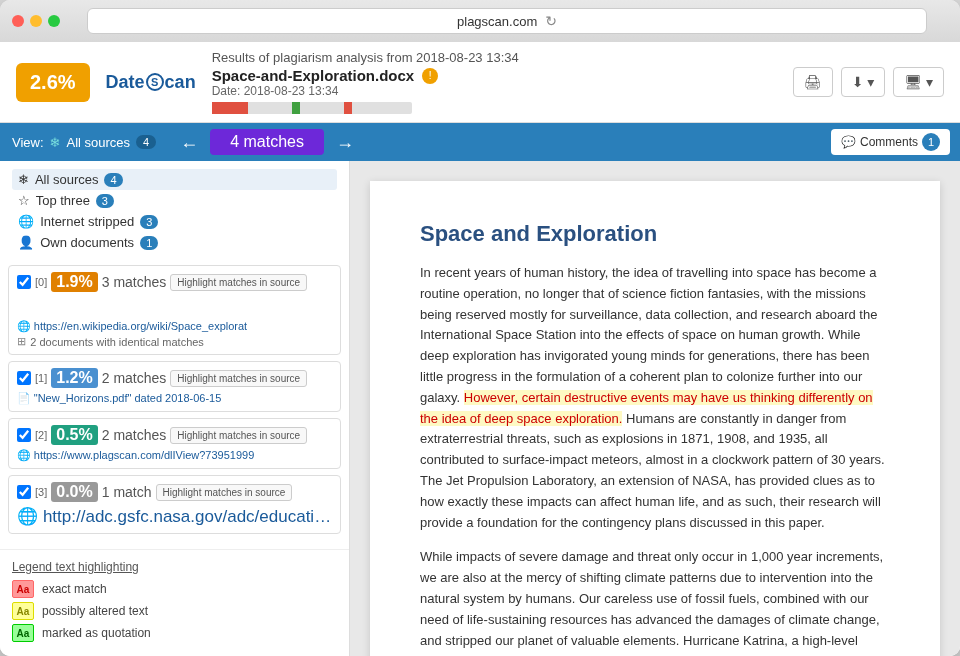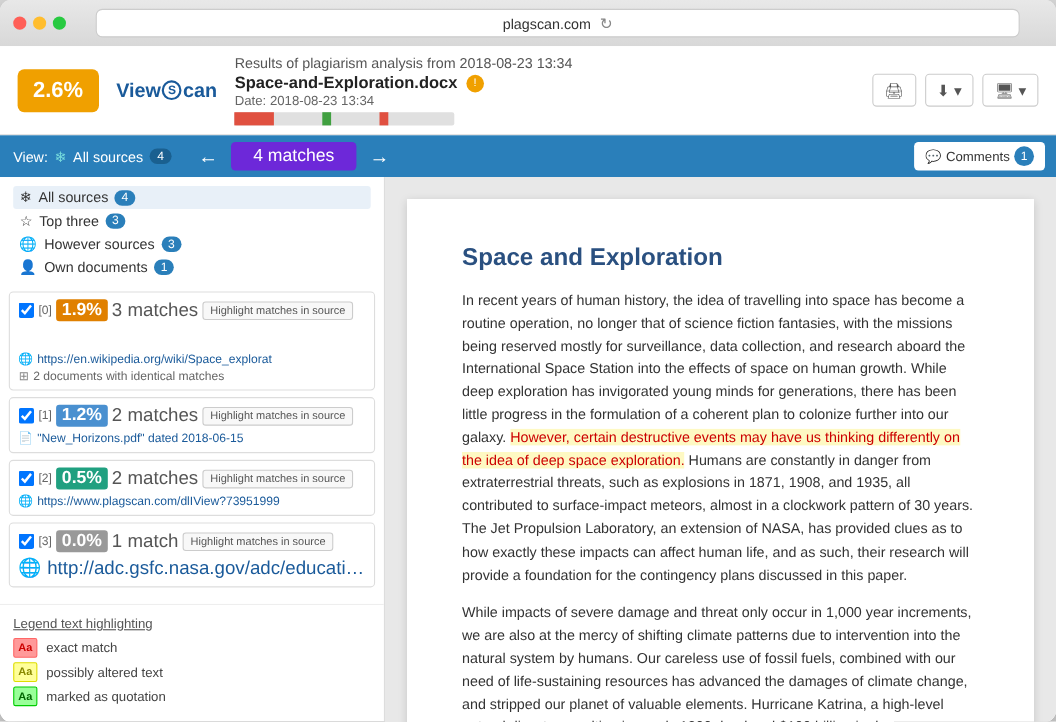--- a/index.html
+++ b/index.html
@@ -53,21 +53,21 @@
     .source-list { padding: 4px 8px; flex: 1; }
     .source-item { border: 1px solid #ddd; border-radius: 4px; margin-bottom: 6px; padding: 6px 8px; font-size: 12px; }
     .source-item-header { display: flex; align-items: center; gap: 4px; margin-bottom: 4px; }
     .source-checkbox { width: 14px; height: 14px; cursor: pointer; }
     .source-index { color: #666; font-size: 11px; }
     .source-pct { border-radius: 3px; color: white; padding: 1px 5px; font-size: 16px; font-weight: bold; }
     .pct-orange { background: #e08000; }
     .pct-blue { background: #4a90d0; }
     .pct-teal { background: #20a080; }
     .pct-gray { background: #999; }
-    .matches-count { color: #555; font-size: 17px; text-align: center; }
+    .matches-count { color: #555; font-size: 14px; text-align: center; }
     .highlight-btn { border: 1px solid #ccc; background: #f8f8f8; border-radius: 3px; padding: 2px 6px; font-size: 10px; cursor: pointer; color: #555; white-space: nowrap; }
     .source-sub { font-size: 11px; color: #666; margin-top: 2px; display: flex; align-items: center; gap: 4px; }
     .plus-icon { color: #888; }
     
     .legend { padding: 10px 12px; border-top: 1px solid #eee; margin-top: auto; }
     .legend-title { font-size: 12px; color: #555; margin-bottom: 6px; text-decoration: underline; cursor: pointer; }
     .legend-item { display: flex; align-items: center; gap: 8px; margin-bottom: 4px; font-size: 12px; color: #444; }
     .legend-icon { width: 22px; height: 18px; border-radius: 2px; font-size: 10px; font-weight: bold; display: flex; align-items: center; justify-content: center; }
     .legend-red { background: #ff9999; color: #cc0000; border: 1px solid #ff6666; }
     .legend-yellow { background: #ffff99; color: #888800; border: 1px solid #dddd00; }
@@ -97,21 +97,21 @@
       </div>
     </div>
   </div>
 
   <div class="app-content">
 
     <div class="app-header">
       <div class="score-badge">2.6%</div>
 
       <div style="font-size:18px; font-weight:bold; color:#1a5a9a; display:flex; align-items:center;">
-        <span>View</span>
+        <span>Date</span>
         <span style="display:inline-block; width:18px; height:18px; border-radius:50%; border:2px solid #1a5a9a; text-align:center; line-height:14px; font-size:11px; margin:0 1px;">S</span>
         <span>can</span>
       </div>
 
       <div class="header-middle">
         <div class="header-title">Results of plagiarism analysis from 2018-08-23 13:34</div>
         <div style="display:flex; align-items:center; gap:4px; margin-top:2px;">
           <span class="header-filename">Space-and-Exploration.docx</span>
           <span class="header-info-icon">!</span>
         </div>
@@ -159,21 +159,21 @@
             <span>All sources</span>
             <span class="badge-blue">4</span>
           </div>
           <div class="source-nav-item">
             <span class="nav-icon">☆</span>
             <span>Top three</span>
             <span class="badge-blue">3</span>
           </div>
           <div class="source-nav-item">
             <span class="nav-icon">🌐</span>
-            <span>However sources</span>
+            <span>Internet stripped</span>
             <span class="badge-blue">3</span>
           </div>
           <div class="source-nav-item">
             <span class="nav-icon">👤</span>
             <span>Own documents</span>
             <span class="badge-blue">1</span>
           </div>
         </div>
 
         <div class="source-list">

